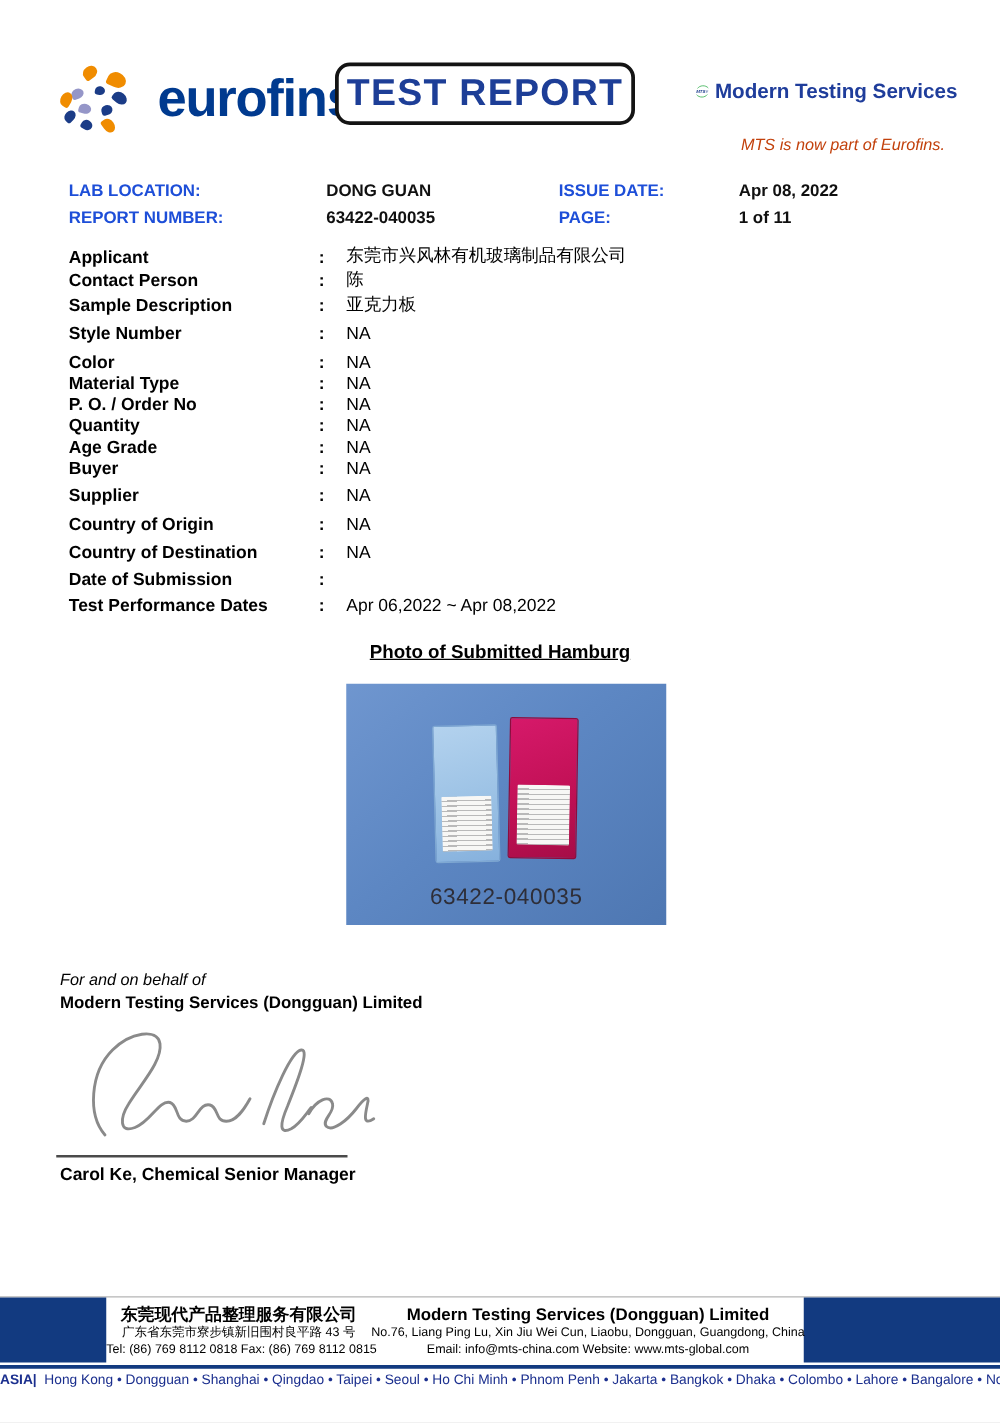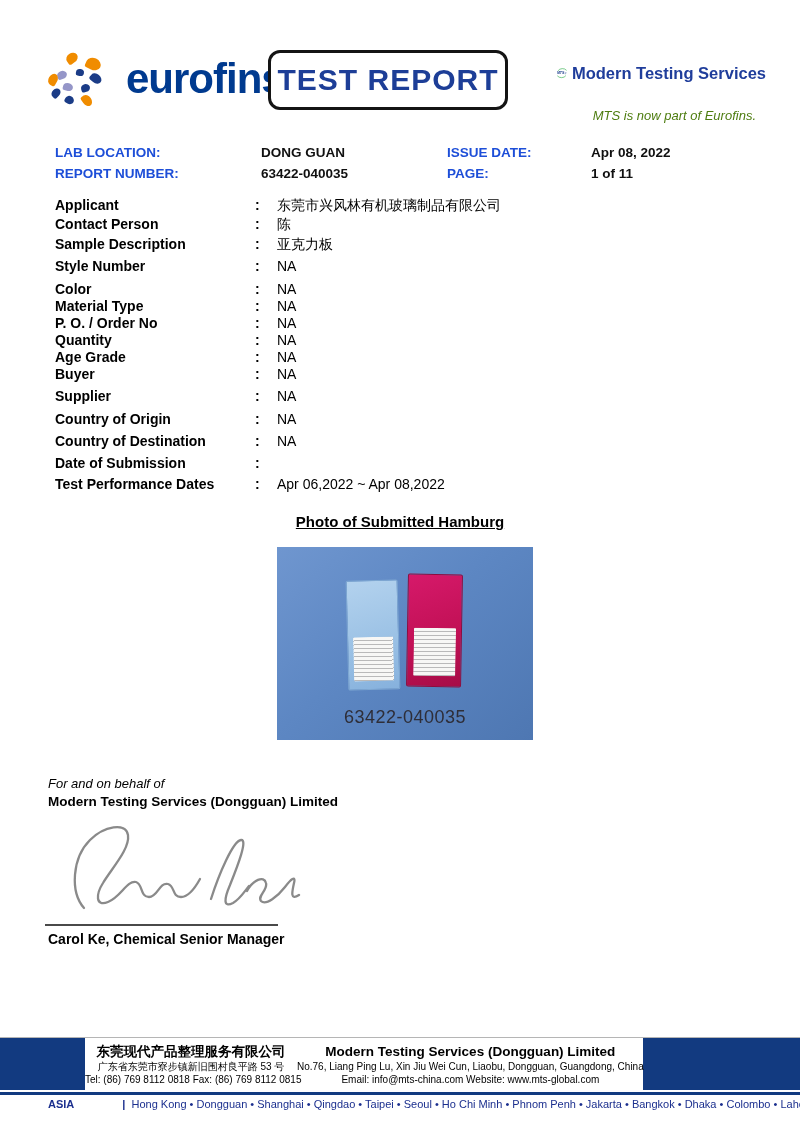--- a/index.html
+++ b/index.html
@@ -12,30 +12,30 @@
   
   .euro-logo { position:absolute; left:46px; top:50px; display:flex; align-items:center; }
   .euro-dots { position:relative; width:78px; height:58px; }
   .dot { position:absolute; border-radius:50% 50% 50% 2px; }
   .dot.o { background:#f08c00; }
   .dot.n { background:#1b3c87; }
   .dot.l { background:#9596c8; }
   .euro-word { font-size:42px; font-weight:600; color:#003a8f; letter-spacing:-1px; margin-left:2px; }
 
   .title-box {
-    position:absolute; left:268px; top:50px; width:240px; height:60px;
+    position:absolute; left:268px; top:50px; width:240px; height:50px;
     border:3px solid #141414; border-radius:12px;
     display:flex; align-items:center; justify-content:center; background:#fff;
   }
   .title-box span { font-size:30px; font-weight:bold; color:#1d3e97; letter-spacing:1px; }
 
   .mts-block { position:absolute; left:556px; top:48px; width:210px; }
   .mts-row { display:flex; align-items:center; }
   .mts-name { font-size:16.5px; font-weight:bold; color:#1f3d9b; margin-left:4px; white-space:nowrap; }
-  .mts-tagline { position:absolute; right:44px; top:108px; font-style:italic; font-size:13px; color:#4d7c0f; }
+  .mts-tagline { position:absolute; right:44px; top:108px; font-style:italic; font-size:13px; color:#c2410c; }
 
   
   .ri-label { position:absolute; font-size:13.5px; font-weight:bold; color:#1d4ed8; }
   .ri-value { position:absolute; font-size:13.5px; font-weight:bold; color:#101010;padding-left:16px; }
 
   
   .sample-info { position:absolute; left:55px; top:197px; width:560px; }
   .s-row { display:flex; line-height:17px; font-size:14px; }
   .s-label { width:200px; font-weight:bold; }
   .s-colon { width:22px; font-weight:bold; }
@@ -87,21 +87,21 @@
   .footer-center { position:absolute; left:85px; top:1043px; width:558px; display:flex; }
   .f-left { width:212px; text-align:center; }
   .f-right { flex:1; text-align:center; }
   .f-co { font-size:13.5px; font-weight:bold; line-height:17px; white-space:nowrap; }
   .f-co.cjk { font-family:"Liberation Serif", serif; }
   .f-sub { font-size:10px; line-height:13px; white-space:nowrap; }
   .footer-rule { position:absolute; left:0; top:1092px; width:800px; height:3px; background:#123a80; }
   .cities { position:absolute; left:0; width:800px; text-align:center; color:#1b2f8e; font-size:11px; white-space:nowrap; }
   .cities-1 { top:1098px; }
   .cities-2 { top:1112px; }
-  .cities b { font-weight:bold;padding-left:48px; }
+  .cities b { font-weight:bold; }
   .cities .gap { display:inline-block; width:42px; }
 </style>
 </head>
 <body>
 
 <div class="page">
 
   <div class="euro-logo">
     <div class="euro-dots">
       <span class="dot o" style="left:20px;top:3px;width:12px;height:10px;transform:rotate(-35deg)"></span>
@@ -253,21 +253,21 @@
   <div class="sig-line"></div>
   <div class="sig-name">Carol Ke, Chemical Senior Manager</div>
 
   <div class="footer-topline"></div>
   <div class="bar bar-left"></div>
   <div class="bar bar-right"></div>
 
   <div class="footer-center">
     <div class="f-left">
       <div class="f-co cjk">东莞现代产品整理服务有限公司</div>
-      <div class="f-sub cjk">广东省东莞市寮步镇新旧围村良平路 53 号</div>
+      <div class="f-sub cjk">广东省东莞市寮步镇新旧围村良平路 43 号</div>
       <div class="f-sub">Tel: (86) 769 8112 0818    Fax: (86) 769 8112 0815</div>
     </div>
     <div class="f-right">
       <div class="f-co">Modern Testing Services (Dongguan) Limited</div>
       <div class="f-sub">No.76, Liang Ping Lu, Xin Jiu Wei Cun, Liaobu, Dongguan, Guangdong, China</div>
       <div class="f-sub">Email: info@mts-china.com     Website: www.mts-global.com</div>
     </div>
   </div>
 
   <div class="footer-rule"></div>

